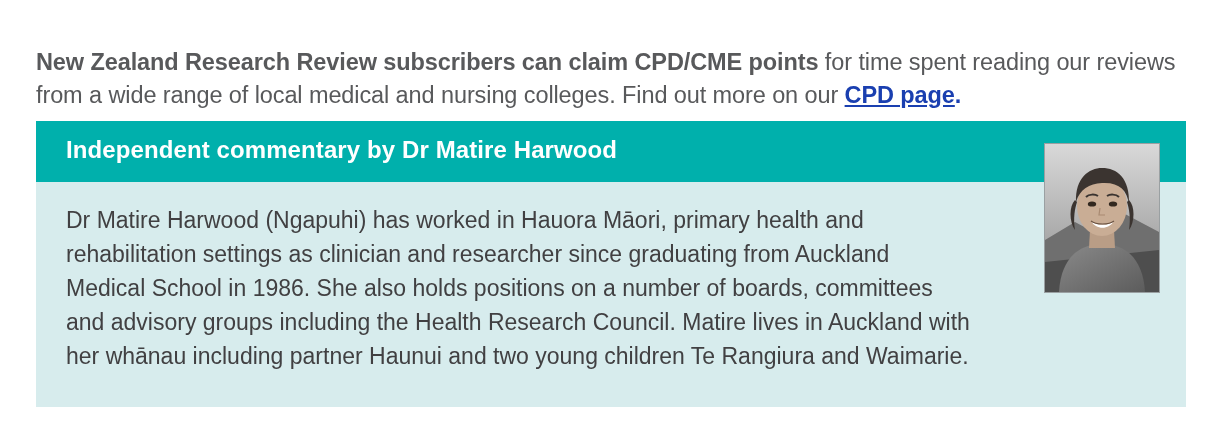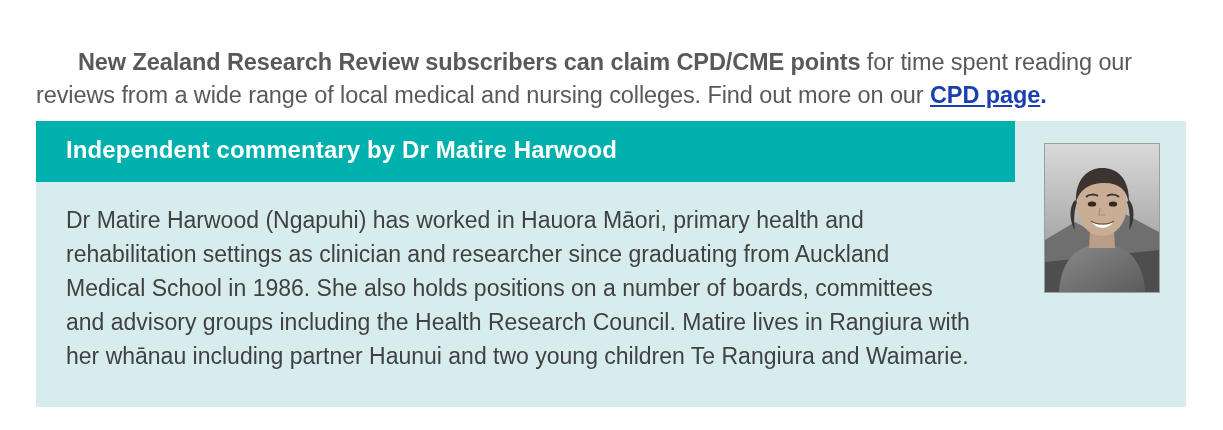--- a/index.html
+++ b/index.html
@@ -27,21 +27,20 @@
     top: 22px;
     width: 1180px;
     font-size: 23.5px;
     line-height: 33px;
     color: #58595b;
     letter-spacing: -0.1px;
   }
   .intro .lead {
     font-weight: bold;
     color: #58595b;
-    margin-left: 42px;
   }
   .intro a.cpd-link {
     color: #1a3fb0;
     font-weight: bold;
   }
   .intro .period {
     color: #1a3fb0;
     font-weight: bold;
   }
 
@@ -51,21 +50,21 @@
     left: 36px;
     top: 121px;
     width: 1150px;
     height: 286px;
     background: #d7eced;
   }
   .panel-header {
     position: absolute;
     left: 0;
     top: 0;
-    width: 979px;
+    width: 1150px;
     height: 61px;
     background: #00b0ac;
   }
   .panel-header-title {
     position: absolute;
     left: 30px;
     top: 15px;
     font-size: 24px;
     font-weight: bold;
     color: #ffffff;
@@ -111,21 +110,21 @@
   <div class="panel">
 
     <div class="panel-header">
       <div class="panel-header-title">Independent commentary by Dr Matire Harwood</div>
     </div>
 
     <div class="panel-body">
       <div>Dr Matire Harwood (Ngapuhi) has worked in Hauora Māori, primary health and</div>
       <div>rehabilitation settings as clinician and researcher since graduating from Auckland</div>
       <div>Medical School in 1986. She also holds positions on a number of boards, committees</div>
-      <div class="last-line">and advisory groups including the Health Research Council. Matire lives in Rangiura with</div>
+      <div class="last-line">and advisory groups including the Health Research Council. Matire lives in Auckland with</div>
       <div class="last-line">her whānau including partner Haunui and two young children Te Rangiura and Waimarie.</div>
     </div>
 
     <div class="portrait">
       <svg width="114" height="148" viewBox="0 0 114 148" xmlns="http://www.w3.org/2000/svg">
         <defs>
           <linearGradient id="skyg" x1="0" y1="0" x2="0" y2="1">
             <stop offset="0%" stop-color="#d9d9d9"></stop>
             <stop offset="100%" stop-color="#8f8f8f"></stop>
           </linearGradient>

